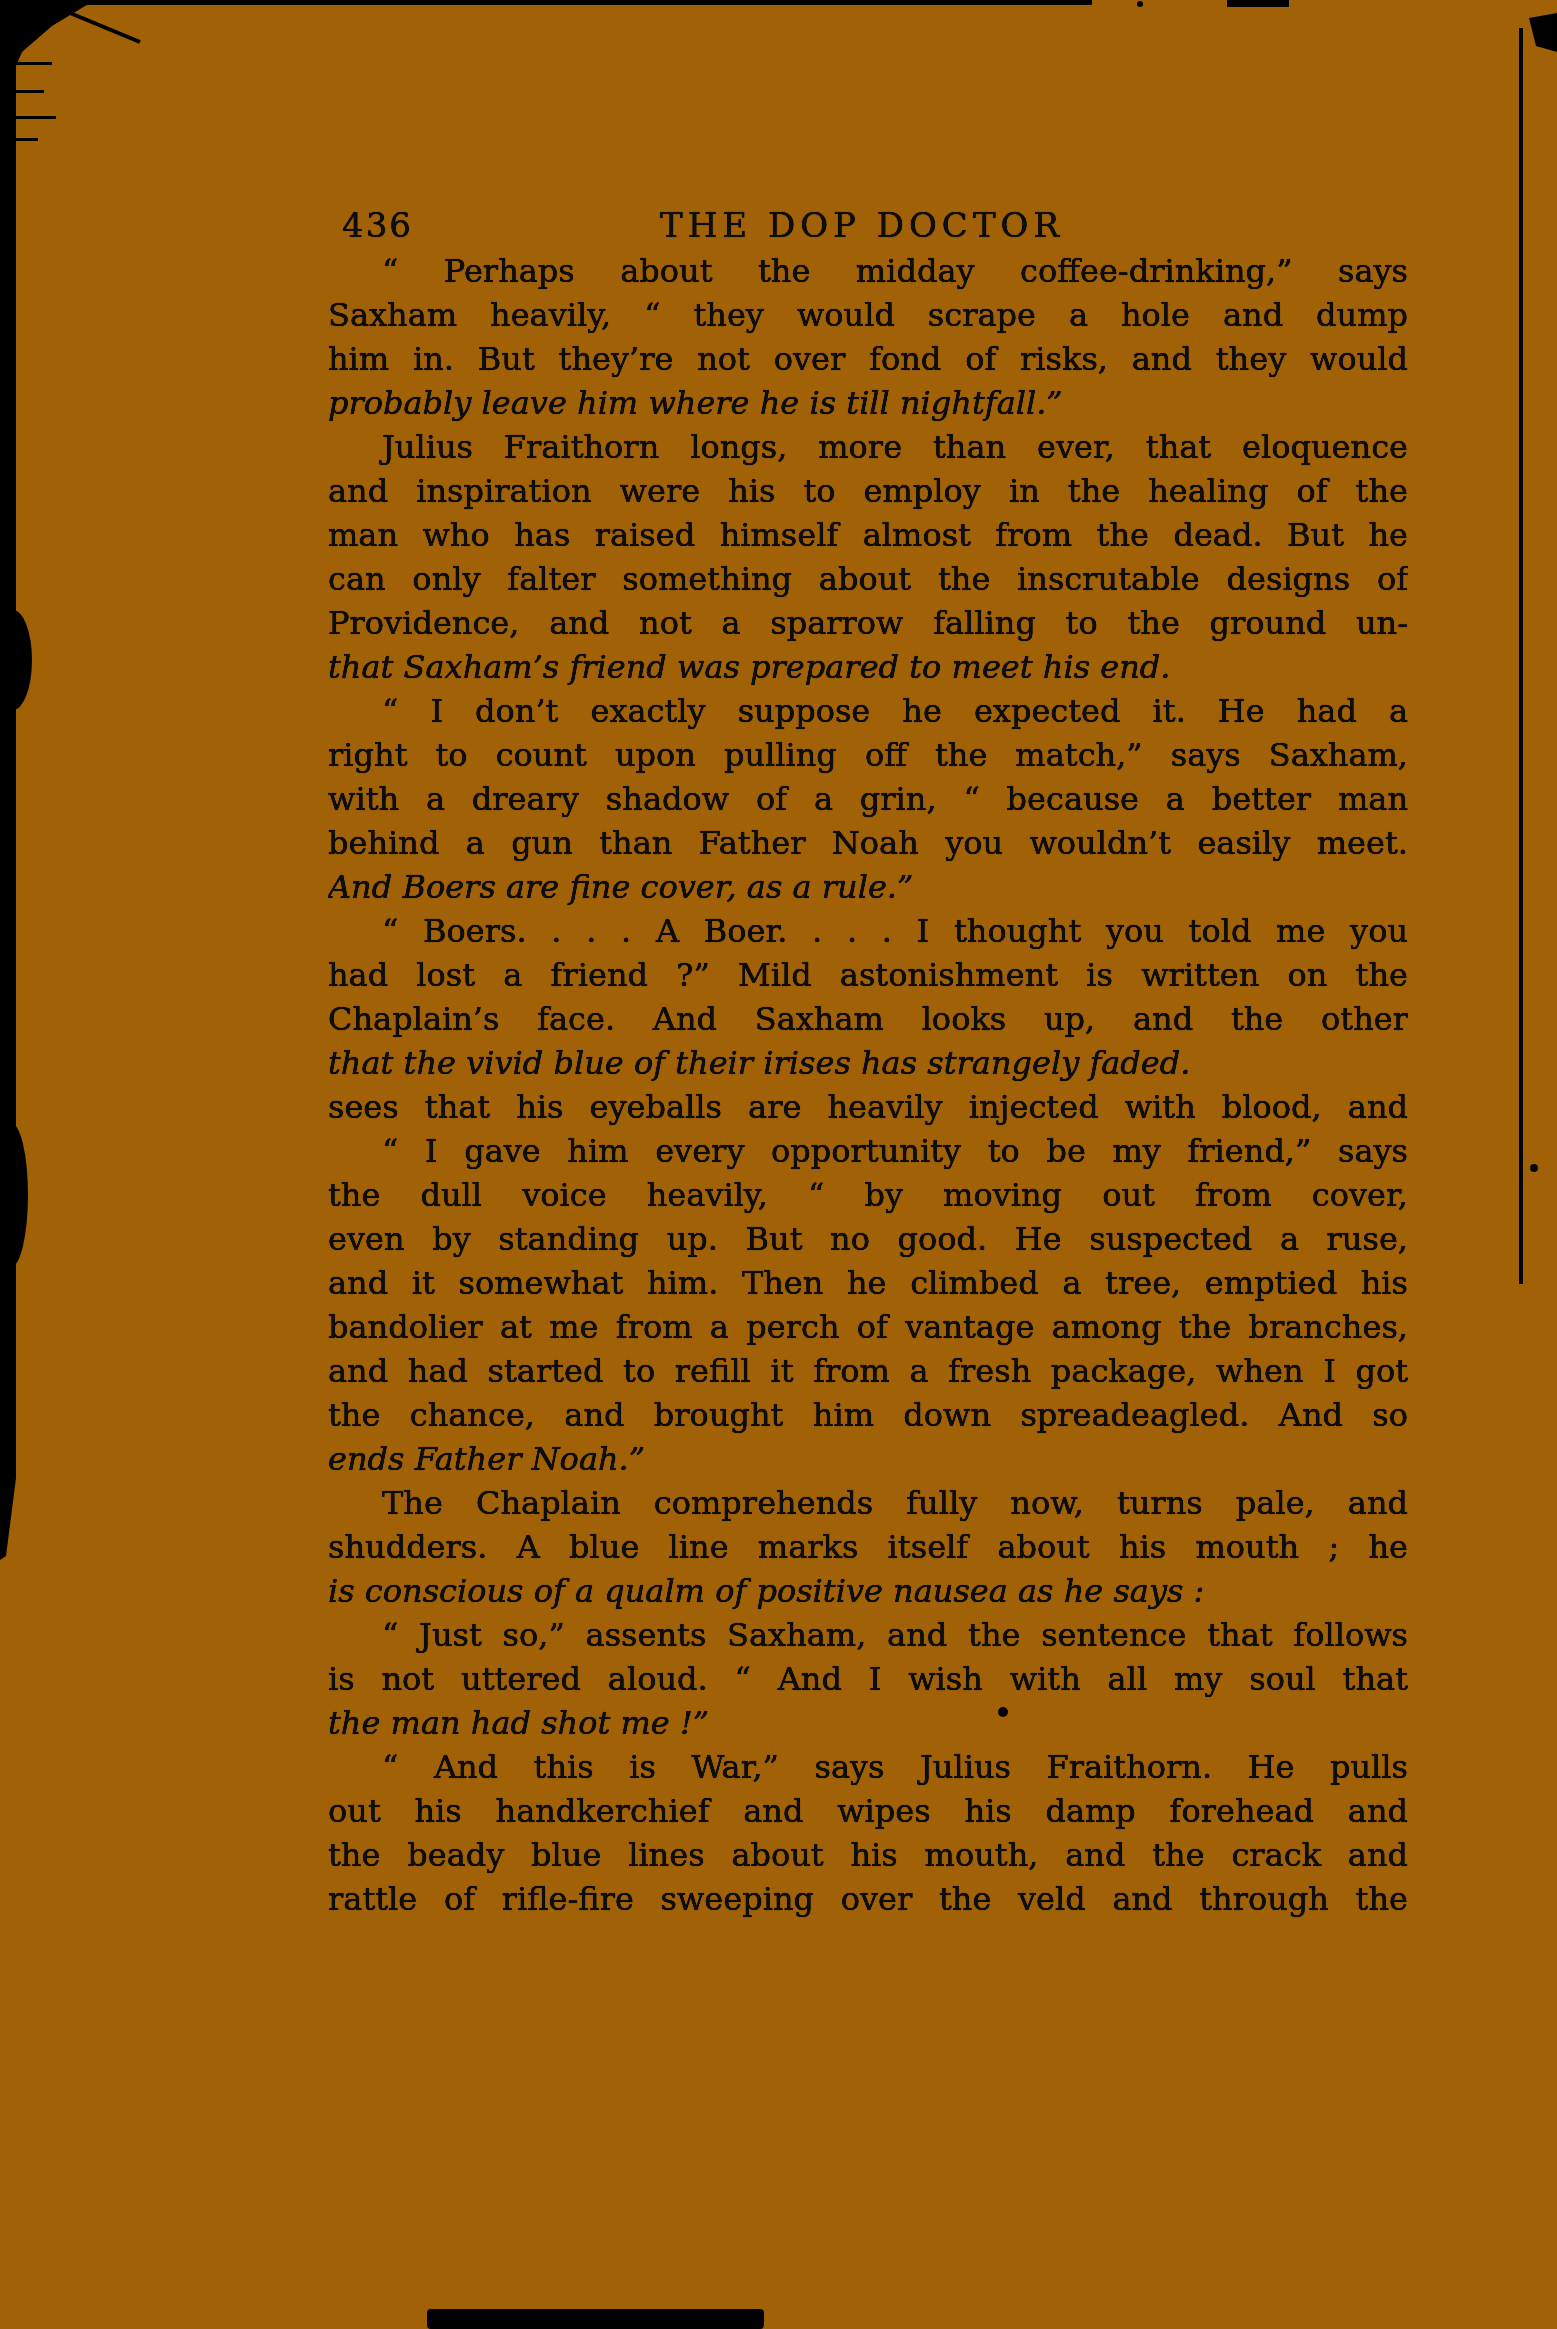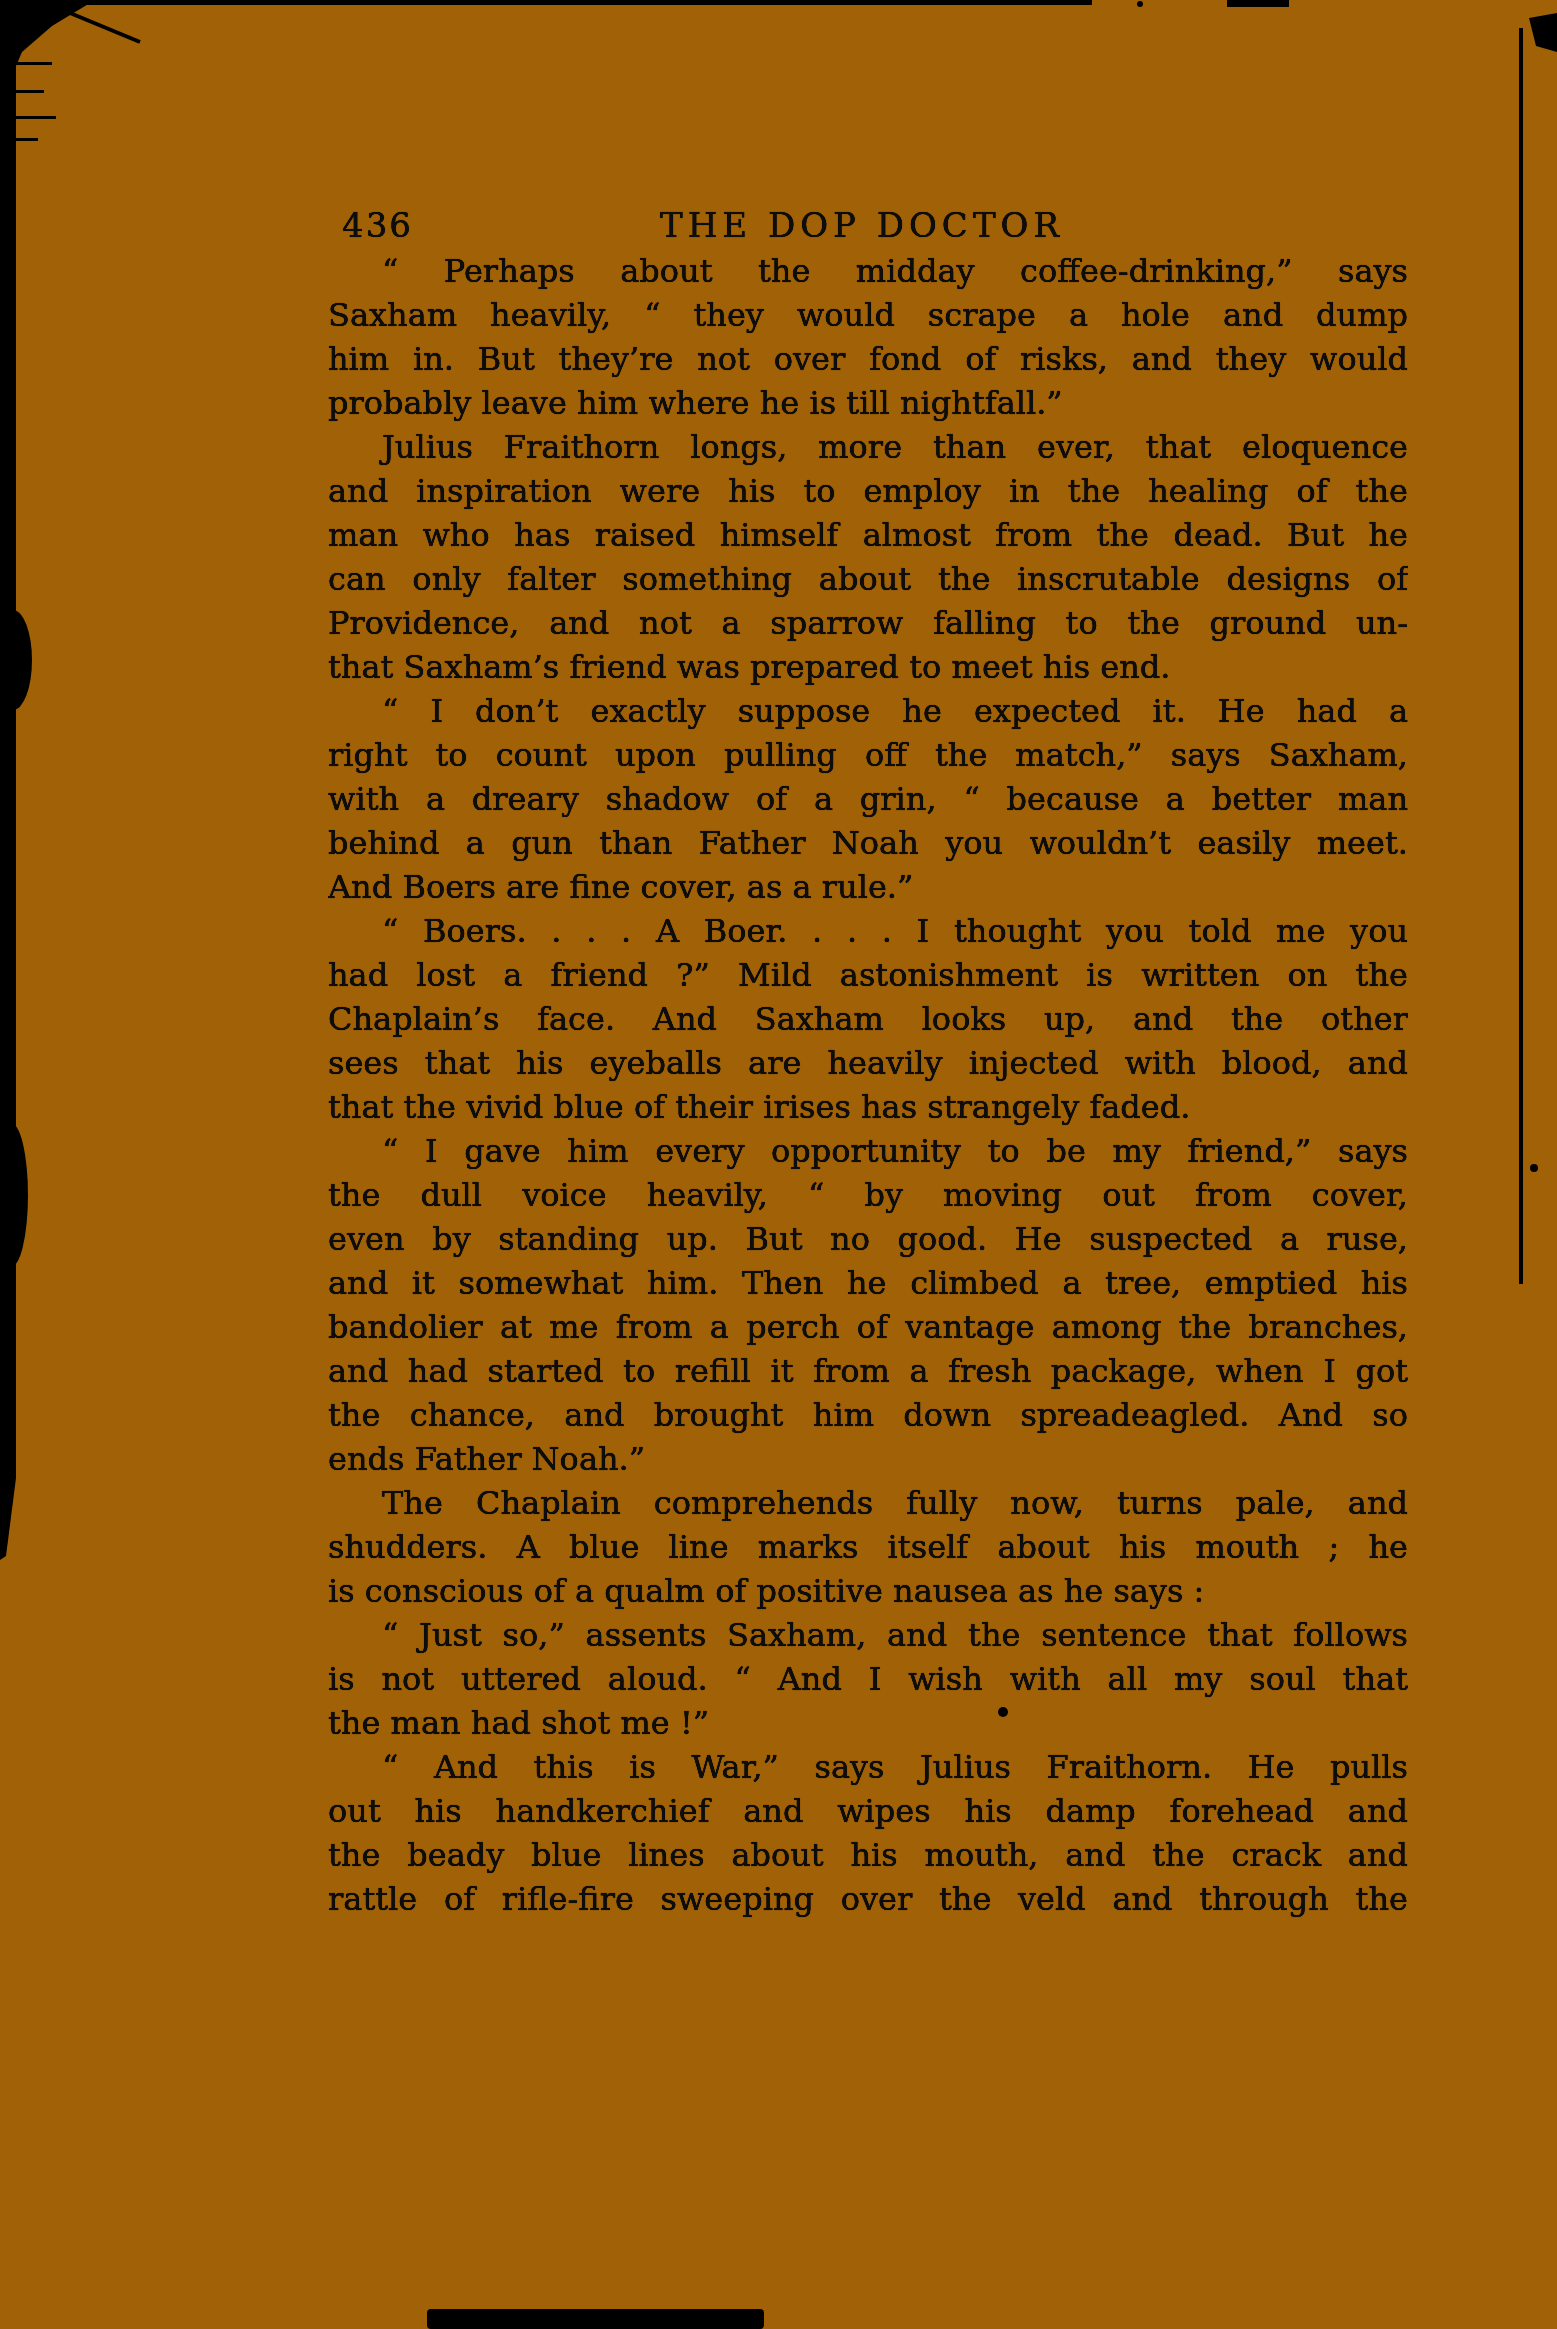--- a/index.html
+++ b/index.html
@@ -37,21 +37,21 @@
   }
   .paragraph{margin:0;padding:0;}
   .line{
     height:44px;
     overflow:hidden;
     text-align:justify;
     text-align-last:justify;
     white-space:normal;
   }
   .line.indent{text-indent:54px;}
-  .line.last{text-align-last:left;}
+  .line.last{text-align-last:left;font-style:italic;}
   
   .artifacts{
     position:absolute;inset:0;pointer-events:none;
   }
 </style>
 </head>
 <body>
 
 <div class="page">
 
@@ -79,22 +79,22 @@
         <div class="line indent">“ I don’t exactly suppose he expected it. He had a</div>
         <div class="line">right to count upon pulling off the match,” says Saxham,</div>
         <div class="line">with a dreary shadow of a grin, “ because a better man</div>
         <div class="line">behind a gun than Father Noah you wouldn’t easily meet.</div>
         <div class="line last">And Boers are fine cover, as a rule.”</div>
       </div>
       <div class="paragraph">
         <div class="line indent">“ Boers. . . . A Boer. . . . I thought you told me you</div>
         <div class="line">had lost a friend ?” Mild astonishment is written on the</div>
         <div class="line">Chaplain’s face. And Saxham looks up, and the other</div>
+        <div class="line last">that the vivid blue of their irises has strangely faded.</div>
         <div class="line">sees that his eyeballs are heavily injected with blood, and</div>
-        <div class="line last">that the vivid blue of their irises has strangely faded.</div>
       </div>
       <div class="paragraph">
         <div class="line indent">“ I gave him every opportunity to be my friend,” says</div>
         <div class="line">the dull voice heavily, “ by moving out from cover,</div>
         <div class="line">even by standing up. But no good. He suspected a ruse,</div>
         <div class="line">and it somewhat him. Then he climbed a tree, emptied his</div>
         <div class="line">bandolier at me from a perch of vantage among the branches,</div>
         <div class="line">and had started to refill it from a fresh package, when I got</div>
         <div class="line">the chance, and brought him down spreadeagled. And so</div>
         <div class="line last">ends Father Noah.”</div>

